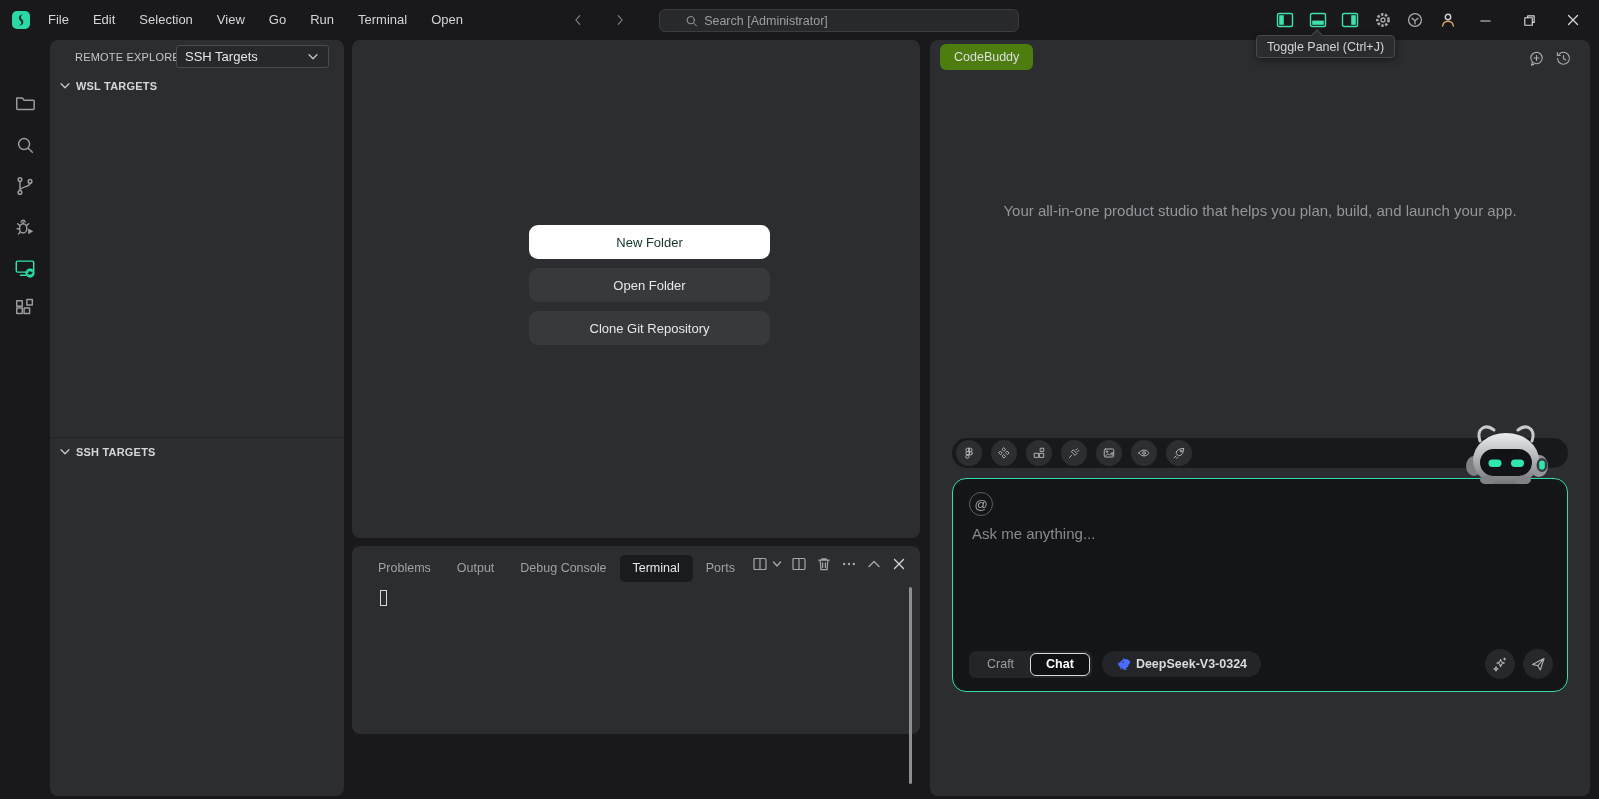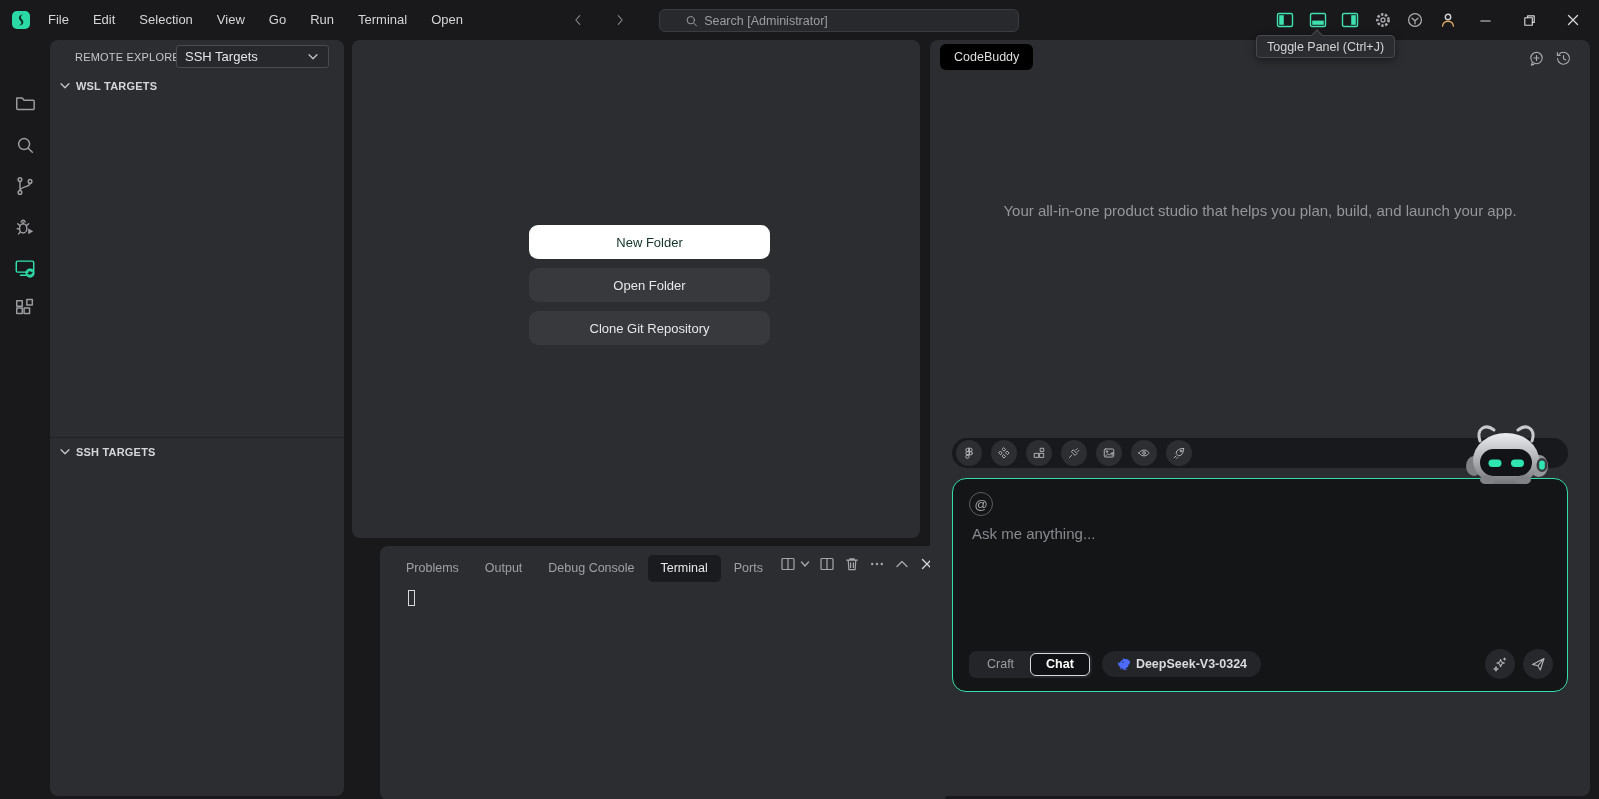--- a/index.html
+++ b/index.html
@@ -31,21 +31,21 @@
 
   
   #activitybar { position:absolute; left:0; top:40px; width:50px; height:759px; background:#19181b; }
   .ab-item { position:absolute; left:14px; width:22px; height:22px; color:#9b9c9f; }
   .ab-item.active { color:#2fe3ae; }
 
   
   .card { position:absolute; background:#2b2d30; border-radius:8px; }
   #sidebar  { left:50px; top:40px; width:294px; height:756px; }
   #editor   { left:352px; top:40px; width:568px; height:498px; }
-  #panel    { left:352px; top:546px; width:568px; height:254px;margin-left:28px; }
+  #panel    { left:352px; top:546px; width:568px; height:188px; }
   #assistant{ left:930px; top:40px; width:660px; height:756px; overflow:hidden; }
 
   
   #sb-title { position:absolute; left:25px; top:11px; font-size:11px; color:#c6c7c9; letter-spacing:.2px; }
   #sb-dropdown { position:absolute; left:126px; top:5px; width:153px; height:23px; background:#27282b; border:1px solid #4a4b4e; border-radius:3px; display:flex; align-items:center; padding:0 8px; justify-content:space-between; }
   #sb-dropdown .val { font-size:13px; color:#e4e5e7; }
   #sb-dropdown .chev { width:14px; height:14px; color:#c3c4c6; }
   .sb-section { position:absolute; left:8px; display:flex; align-items:center; gap:4px; height:20px; width:280px; }
   .sb-section .chev { width:14px; height:14px; color:#c6c7c9; }
   .sb-section .lbl { font-size:11px; font-weight:bold; color:#d5d6d8; letter-spacing:.2px; }
@@ -62,21 +62,21 @@
   .p-tab { padding:0 13px; font-size:12.5px; color:#a0a1a4; line-height:27px; border-radius:5px; }
   .p-tab.active { background:#1a1b1e; color:#e8e8e9; }
   #panel-actions { position:absolute; right:13px; top:10px; display:flex; align-items:center; gap:9px; color:#a6a7aa; }
   .pa-ic { width:16px; height:16px; }
   .pa-chev { width:10px; height:10px; margin-left:-5px; }
   #terminal-body { position:absolute; left:0; top:40px; width:568px; height:210px; }
   #terminal-cursor { position:absolute; left:28px; top:4px; width:7px; height:16px; border:1px solid #d8d8da; }
   #terminal-scrollbar { position:absolute; left:557px; top:41px; width:3px; height:197px; background:#8e8f93; border-radius:2px; }
 
   
-  #cb-tab { position:absolute; left:10px; top:4px; height:26px; padding:0 14px; background:#000000; border-radius:6px; font-size:12.5px; color:#dedfe1; display:flex; align-items:center; }
+  #cb-tab { position:absolute; left:10px; top:4px; height:26px; padding:0 14px; background:#4d7c0f; border-radius:6px; font-size:12.5px; color:#dedfe1; display:flex; align-items:center; }
   #cb-actions { position:absolute; right:18px; top:10px; display:flex; gap:10px; color:#a9aaad; }
   .cb-ic { width:17px; height:17px; }
   #hero { position:absolute; left:0; top:142px; width:660px; text-align:center; }
   #hero h1 { font-family:"DejaVu Sans","Liberation Sans",sans-serif; font-weight:800; font-size:39px; line-height:50px; color:#cbcccd; white-space:pre; letter-spacing:.3px; }
   #hero h1 .t { color:#30e1aa; }
   #hero .sub { margin-top:20px; font-size:15px; color:#95969a; }
   #tools-bar { position:absolute; left:22px; top:398px; width:616px; height:30px; background:#18191c; border-radius:15px; display:flex; align-items:center; gap:9px; padding-left:4px; }
   .tool-btn { width:26px; height:26px; border-radius:50%; background:#2c2e31; color:#b4b5b8; display:flex; align-items:center; justify-content:center; }
   .tool-btn svg { width:14px; height:14px; }
   #robot { position:absolute; left:520px; top:382px; width:112px; height:62px; z-index:6; }

